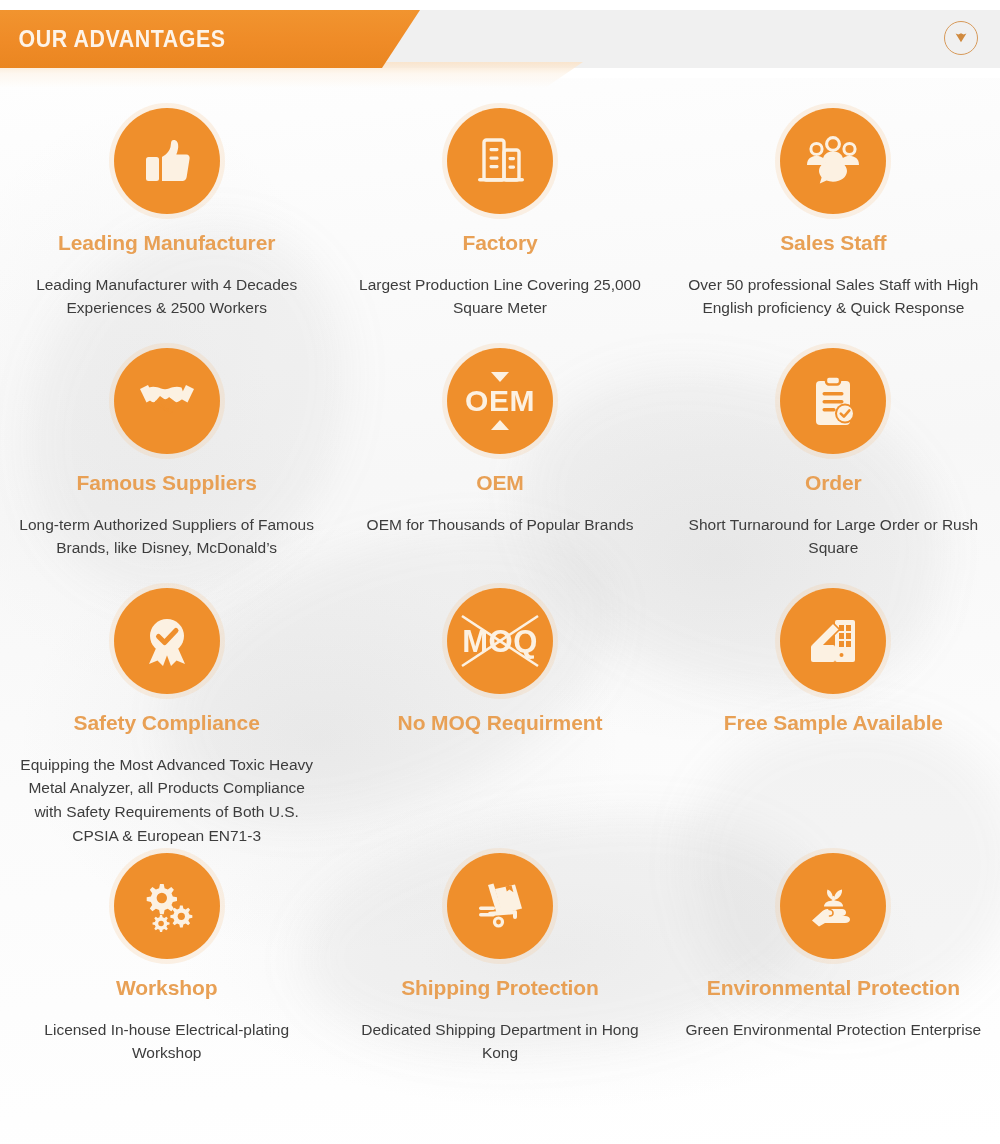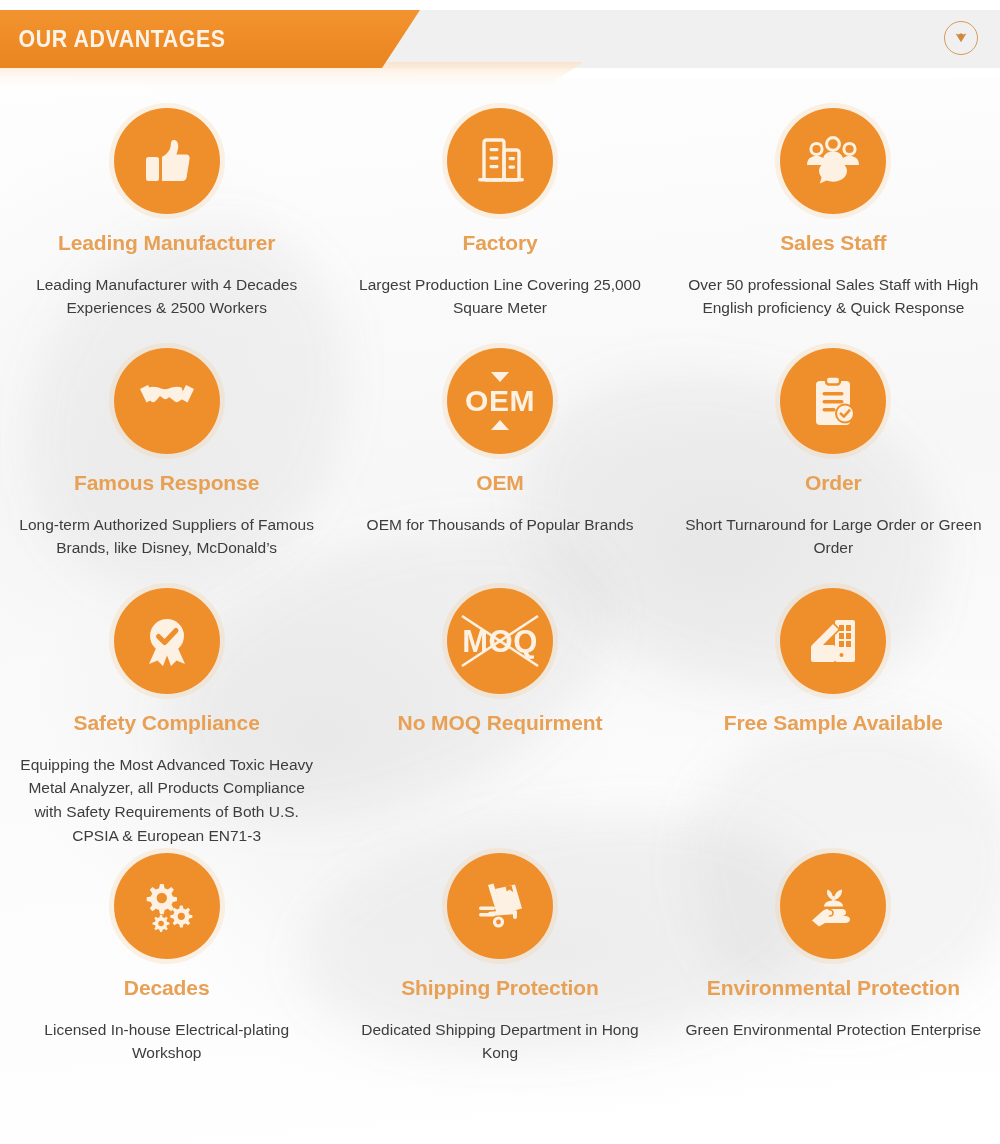--- a/index.html
+++ b/index.html
@@ -241,21 +241,21 @@
       <div class="feature-icon">
         <svg width="62" height="52" viewBox="0 0 62 52" aria-hidden="true">
           <path d="M4 14 L12 10 L18.5 23 L10.5 27.5 Z" fill="#fcf1e2"></path>
           <path d="M58 14 L50 10 L43.5 23 L51.5 27.5 Z" fill="#fcf1e2"></path>
           <path d="M13 12.5 C17 11 21.5 12 25 13.5 C27.5 14.6 30.5 14.6 33 13.5 C36.5 12 41 11 45.5 12.5 L49 22.5 C49 22.5 45 25 42.5 26.5 C41.2 27.3 40 27.4 39 26.6 L33 22 C31.5 24 29.3 24.8 27.4 23.5 L24 21 L19.5 26.2 C18.3 27.6 16.6 27.6 15.3 26.5 L10 22.3 Z" fill="#fcf1e2"></path>
           <path d="M20 26.5 L24.8 31 C25.8 31.9 27.2 31.8 28 30.8 L28.3 30.4" stroke="#ef8f2c" stroke-width="1.8" fill="none" stroke-linecap="round"></path>
           <path d="M24 30 L28.8 34.2 C29.8 35.1 31.2 35 32 34" stroke="#ef8f2c" stroke-width="1.8" fill="none" stroke-linecap="round"></path>
           <path d="M28.4 33.6 L32.6 37.2 C33.6 38 34.8 37.9 35.5 37" stroke="#ef8f2c" stroke-width="1.8" fill="none" stroke-linecap="round"></path>
         </svg>
       </div>
-      <div class="feature-title">Famous Response</div>
+      <div class="feature-title">Famous Suppliers</div>
       <div class="feature-desc">Long-term Authorized Suppliers of Famous Brands, like Disney, McDonald’s</div>
     </div>
 
     <div class="feature r2">
       <div class="feature-icon">
         <div class="oem-wrap">
           <div class="tri tri-down"></div>
           <div class="icon-text">OEM</div>
           <div class="tri tri-up"></div>
         </div>
@@ -271,21 +271,21 @@
           <rect x="21" y="4.5" width="14" height="8" rx="3" fill="#fcf1e2" stroke="#ef8f2c" stroke-width="2.4"></rect>
           <rect x="17.5" y="20" width="21" height="3.4" rx="1.7" fill="#ef8f2c"></rect>
           <rect x="17.5" y="28" width="21" height="3.4" rx="1.7" fill="#ef8f2c"></rect>
           <rect x="17.5" y="36" width="13" height="3.4" rx="1.7" fill="#ef8f2c"></rect>
           <circle cx="40" cy="41.5" r="10" fill="#ef8f2c"></circle>
           <circle cx="40" cy="41.5" r="8" fill="#fcf1e2"></circle>
           <path d="M35.8 41.6 L38.9 44.6 L44.4 38.4" stroke="#ef8f2c" stroke-width="2.6" fill="none" stroke-linecap="round" stroke-linejoin="round"></path>
         </svg>
       </div>
       <div class="feature-title">Order</div>
-      <div class="feature-desc">Short Turnaround for Large Order or Green Order</div>
+      <div class="feature-desc">Short Turnaround for Large Order or Rush Square</div>
     </div>
 
     <div class="feature r3">
       <div class="feature-icon">
         <svg width="58" height="58" viewBox="0 0 58 58" aria-hidden="true">
           <path d="M19 34 L11 52 L19.5 48.5 L25 54 L31 38 Z" fill="#fcf1e2"></path>
           <path d="M39 34 L47 52 L38.5 48.5 L33 54 L27 38 Z" fill="#fcf1e2"></path>
           <circle cx="29" cy="24" r="17" fill="#fcf1e2"></circle>
           <path d="M20.5 24.5 L26.6 30.5 L38 18.5" stroke="#ef8f2c" stroke-width="5" fill="none" stroke-linecap="round" stroke-linejoin="round"></path>
         </svg>
@@ -337,21 +337,21 @@
           <g fill="#fcf1e2">
             <path d="M42 27.5 l2.7 0 .65 3.05 2.3 .95 2.55-1.75 1.9 1.9 -1.75 2.55 .95 2.3 3.05 .65 0 2.7 -3.05 .65 -.95 2.3 1.75 2.55 -1.9 1.9 -2.55-1.75 -2.3 .95 -.65 3.05 -2.7 0 -.65-3.05 -2.3-.95 -2.55 1.75 -1.9-1.9 1.75-2.55 -.95-2.3 -3.05-.65 0-2.7 3.05-.65 .95-2.3 -1.75-2.55 1.9-1.9 2.55 1.75 2.3-.95 Z"></path>
           </g>
           <circle cx="43.3" cy="38.3" r="3.6" fill="#ef8f2c"></circle>
           <g fill="#fcf1e2">
             <path d="M22 37 l2.1 0 .5 2.35 1.78 .73 1.97-1.35 1.47 1.47 -1.35 1.97 .73 1.78 2.35 .5 0 2.1 -2.35 .5 -.73 1.78 1.35 1.97 -1.47 1.47 -1.97-1.35 -1.78 .73 -.5 2.35 -2.1 0 -.5-2.35 -1.78-.73 -1.97 1.35 -1.47-1.47 1.35-1.97 -.73-1.78 -2.35-.5 0-2.1 2.35-.5 .73-1.78 -1.35-1.97 1.47-1.47 1.97 1.35 1.78-.73 Z"></path>
           </g>
           <circle cx="23.05" cy="45.5" r="2.8" fill="#ef8f2c"></circle>
         </svg>
       </div>
-      <div class="feature-title">Decades</div>
+      <div class="feature-title">Workshop</div>
       <div class="feature-desc">Licensed In-house Electrical-plating Workshop</div>
     </div>
 
     <div class="feature r4">
       <div class="feature-icon">
         <svg width="58" height="56" viewBox="0 0 58 56" aria-hidden="true">
           <path d="M17 7 L22.5 5.5 L31.5 34.5 L26 36.5 Z" fill="#fcf1e2"></path>
           <path d="M24 11 L44 6.5 L51 30.5 L31 35.5 Z" fill="#fcf1e2"></path>
           <path d="M34.5 8.5 L40.5 7.2 L42.4 14.2 L38.4 11.6 L35.8 13.6 Z" fill="#ef8f2c"></path>
           <rect x="17" y="33" width="27" height="4.2" rx="2.1" fill="#fcf1e2" transform="rotate(-4 30 35)"></rect>

